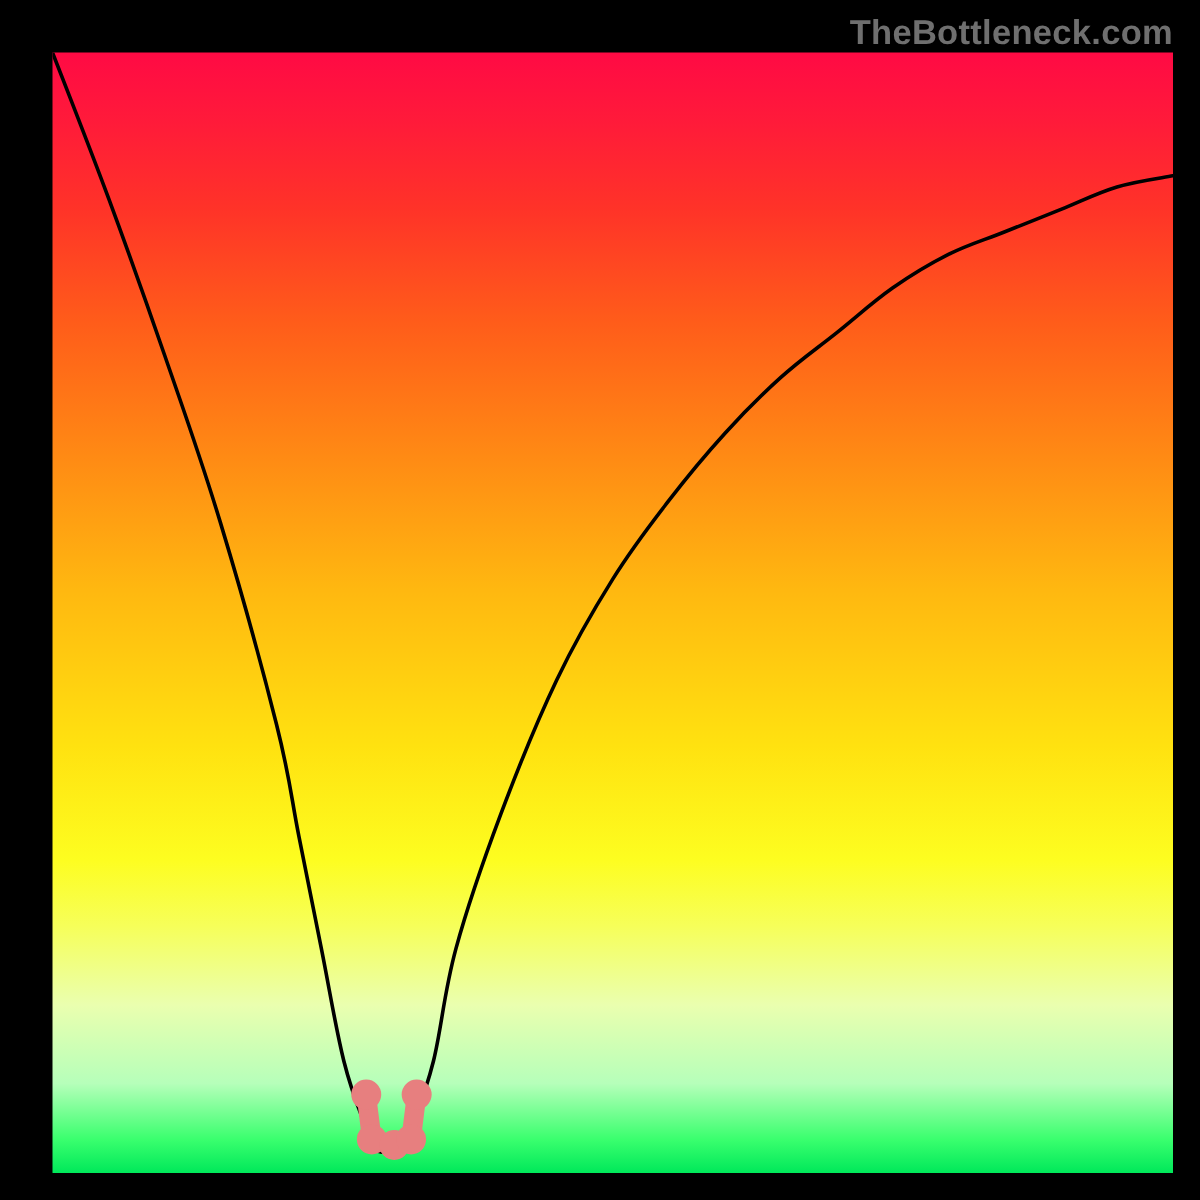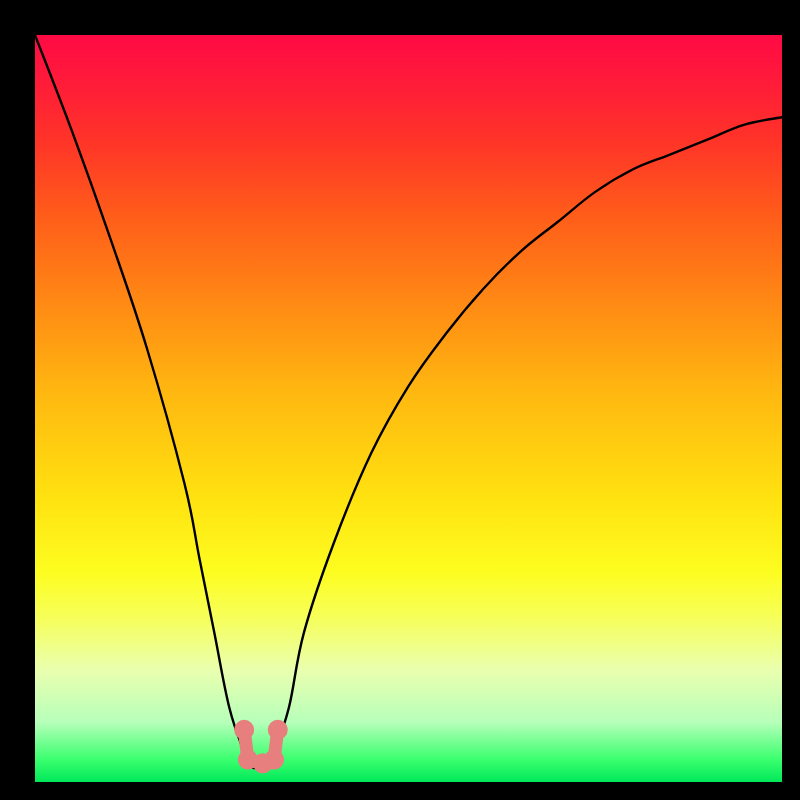--- a/index.html
+++ b/index.html
@@ -48,20 +48,21 @@
     pointer-events: none;
   }
 </style>
 </head>
 <body>
 
 <div class="frame">
 
   <div class="plot-bg" id="plot-bg" style="left: 35px; top: 35px; width: 747px; height: 747px;"></div>
 
+  <div class="watermark" id="watermark" style="right: 18px; top: 8px; font-size: 23px;">TheBottleneck.com</div>
 
   <svg class="curve" id="curve-svg" width="747" height="747" viewBox="0 0 747 747" style="left: 35px; top: 35px;">
     <path id="curve-path" fill="none" stroke="#000" stroke-width="2.4" stroke-linecap="round" d="M 0 0 C 6.723 17.4798, 23.904000000000003 60.805800000000005, 37.35 97.11000000000001 C 50.796 133.41420000000002, 61.254000000000005 162.69660000000005, 74.7 201.69000000000005 C 88.146 240.68340000000006, 98.604 269.3682, 112.05 313.74 C 125.496 358.1118, 139.9878 410.5512, 149.4 448.2 C 158.81220000000002 485.8488, 158.9616 496.008, 164.34 522.9 C 169.7184 549.792, 173.9016 570.7080000000001, 179.28 597.6 C 184.6584 624.492, 188.8416 650.7864, 194.22 672.3 C 199.5984 693.8136, 205.12620000000004 706.3632, 209.16000000000003 717.12 C 213.1938 727.8768, 213.9408 729.3707999999999, 216.63 732.06 C 219.3192 734.7492, 221.4108 732.06, 224.1 732.06 C 226.7892 732.06, 228.8808 734.7492, 231.57 732.06 C 234.2592 729.3707999999999, 235.00619999999998 727.8768, 239.04 717.12 C 243.0738 706.3632, 248.60160000000002 693.8136, 253.98000000000002 672.3 C 259.3584 650.7864, 260.8524 627.1812, 268.92 597.6 C 276.98760000000004 568.0188, 286.6986 540.2304, 298.8 507.96000000000004 C 310.9014 475.68960000000004, 322.70400000000006 446.5566, 336.15000000000003 418.32 C 349.596 390.0834, 360.054 372.6036, 373.5 351.09 C 386.946 329.5764, 397.404 316.2798, 410.85 298.8 C 424.29600000000005 281.3202, 434.754 268.77059999999994, 448.2 253.97999999999996 C 461.64599999999996 239.18939999999995, 472.10400000000004 228.73139999999998, 485.55 216.63 C 498.996 204.5286, 509.45399999999995 197.5068, 522.9 186.75 C 536.346 175.9932, 546.804 166.2822, 560.25 156.87 C 573.696 147.45780000000002, 584.154 141.18300000000005, 597.6 134.46000000000004 C 611.046 127.73700000000004, 621.5039999999999 124.89839999999998, 634.9499999999999 119.51999999999998 C 648.396 114.14159999999998, 658.854 109.95840000000004, 672.3000000000001 104.58000000000004 C 685.7460000000001 99.20160000000004, 696.204 93.6738, 709.65 89.63999999999999 C 723.096 85.60619999999997, 740.277 83.51459999999996, 747 82.16999999999996"></path>
     <path id="marker-groove" fill="none" stroke="#e77f7f" stroke-width="13" stroke-linecap="round" stroke-linejoin="round" d="M 209.16000000000003 694.71 L 212.89499999999998 724.59 L 227.835 728.325 L 239.04 724.59 L 242.775 694.71"></path>
     <g id="markers">
         <circle cx="209.16000000000003" cy="694.71" r="10" fill="#e77f7f"></circle>
         <circle cx="212.89499999999998" cy="724.59" r="10" fill="#e77f7f"></circle>
         <circle cx="227.835" cy="728.325" r="10" fill="#e77f7f"></circle>
         <circle cx="239.04" cy="724.59" r="10" fill="#e77f7f"></circle>
         <circle cx="242.775" cy="694.71" r="10" fill="#e77f7f"></circle>

